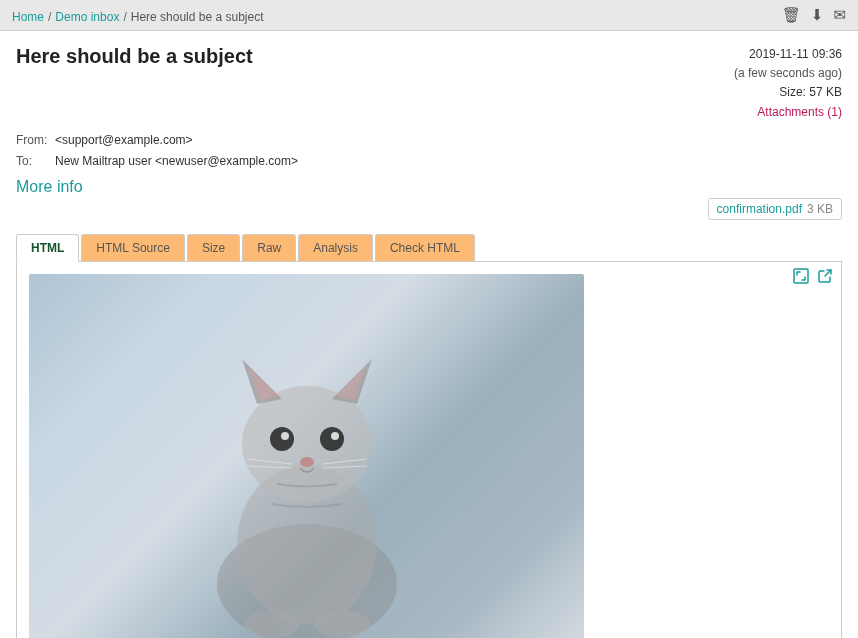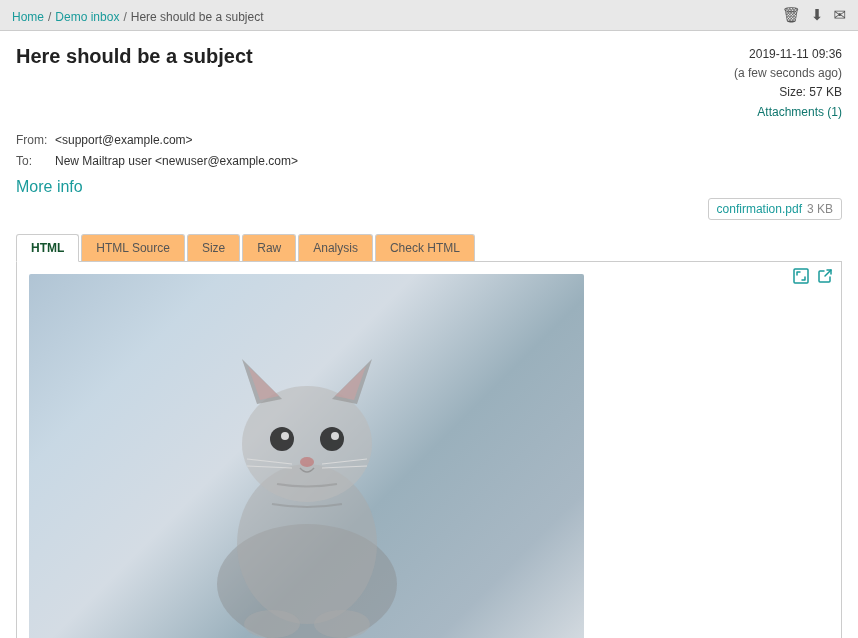--- a/index.html
+++ b/index.html
@@ -28,21 +28,21 @@
     .email-subject-row {
       display: flex;
       justify-content: space-between;
       align-items: flex-start;
     }
     .email-subject { font-size: 20px; font-weight: bold; color: #222; }
     .email-meta-right { text-align: right; font-size: 12px; color: #555; line-height: 1.6; margin-left: 25px; }
     .email-meta-right .timestamp { color: #333; }
     .email-meta-right .relative-time { color: #555; }
     .email-meta-right .size { color: #333; }
-    .email-meta-right .attachments-link { color: #0f766e; cursor: pointer; text-decoration: none; }
+    .email-meta-right .attachments-link { color: #be185d; cursor: pointer; text-decoration: none; }
 
     
     .email-fields { margin-top: 8px; font-size: 12px; line-height: 1.8; }
     .email-fields .field-row { display: flex; gap: 4px; }
     .field-label { color: #555; min-width: 35px; }
     .field-value { color: #333; }
     .more-info-link { color: #1a9b9b; font-size: 16px; cursor: pointer; text-decoration: none; }
 
     
     .attachment-pill {

